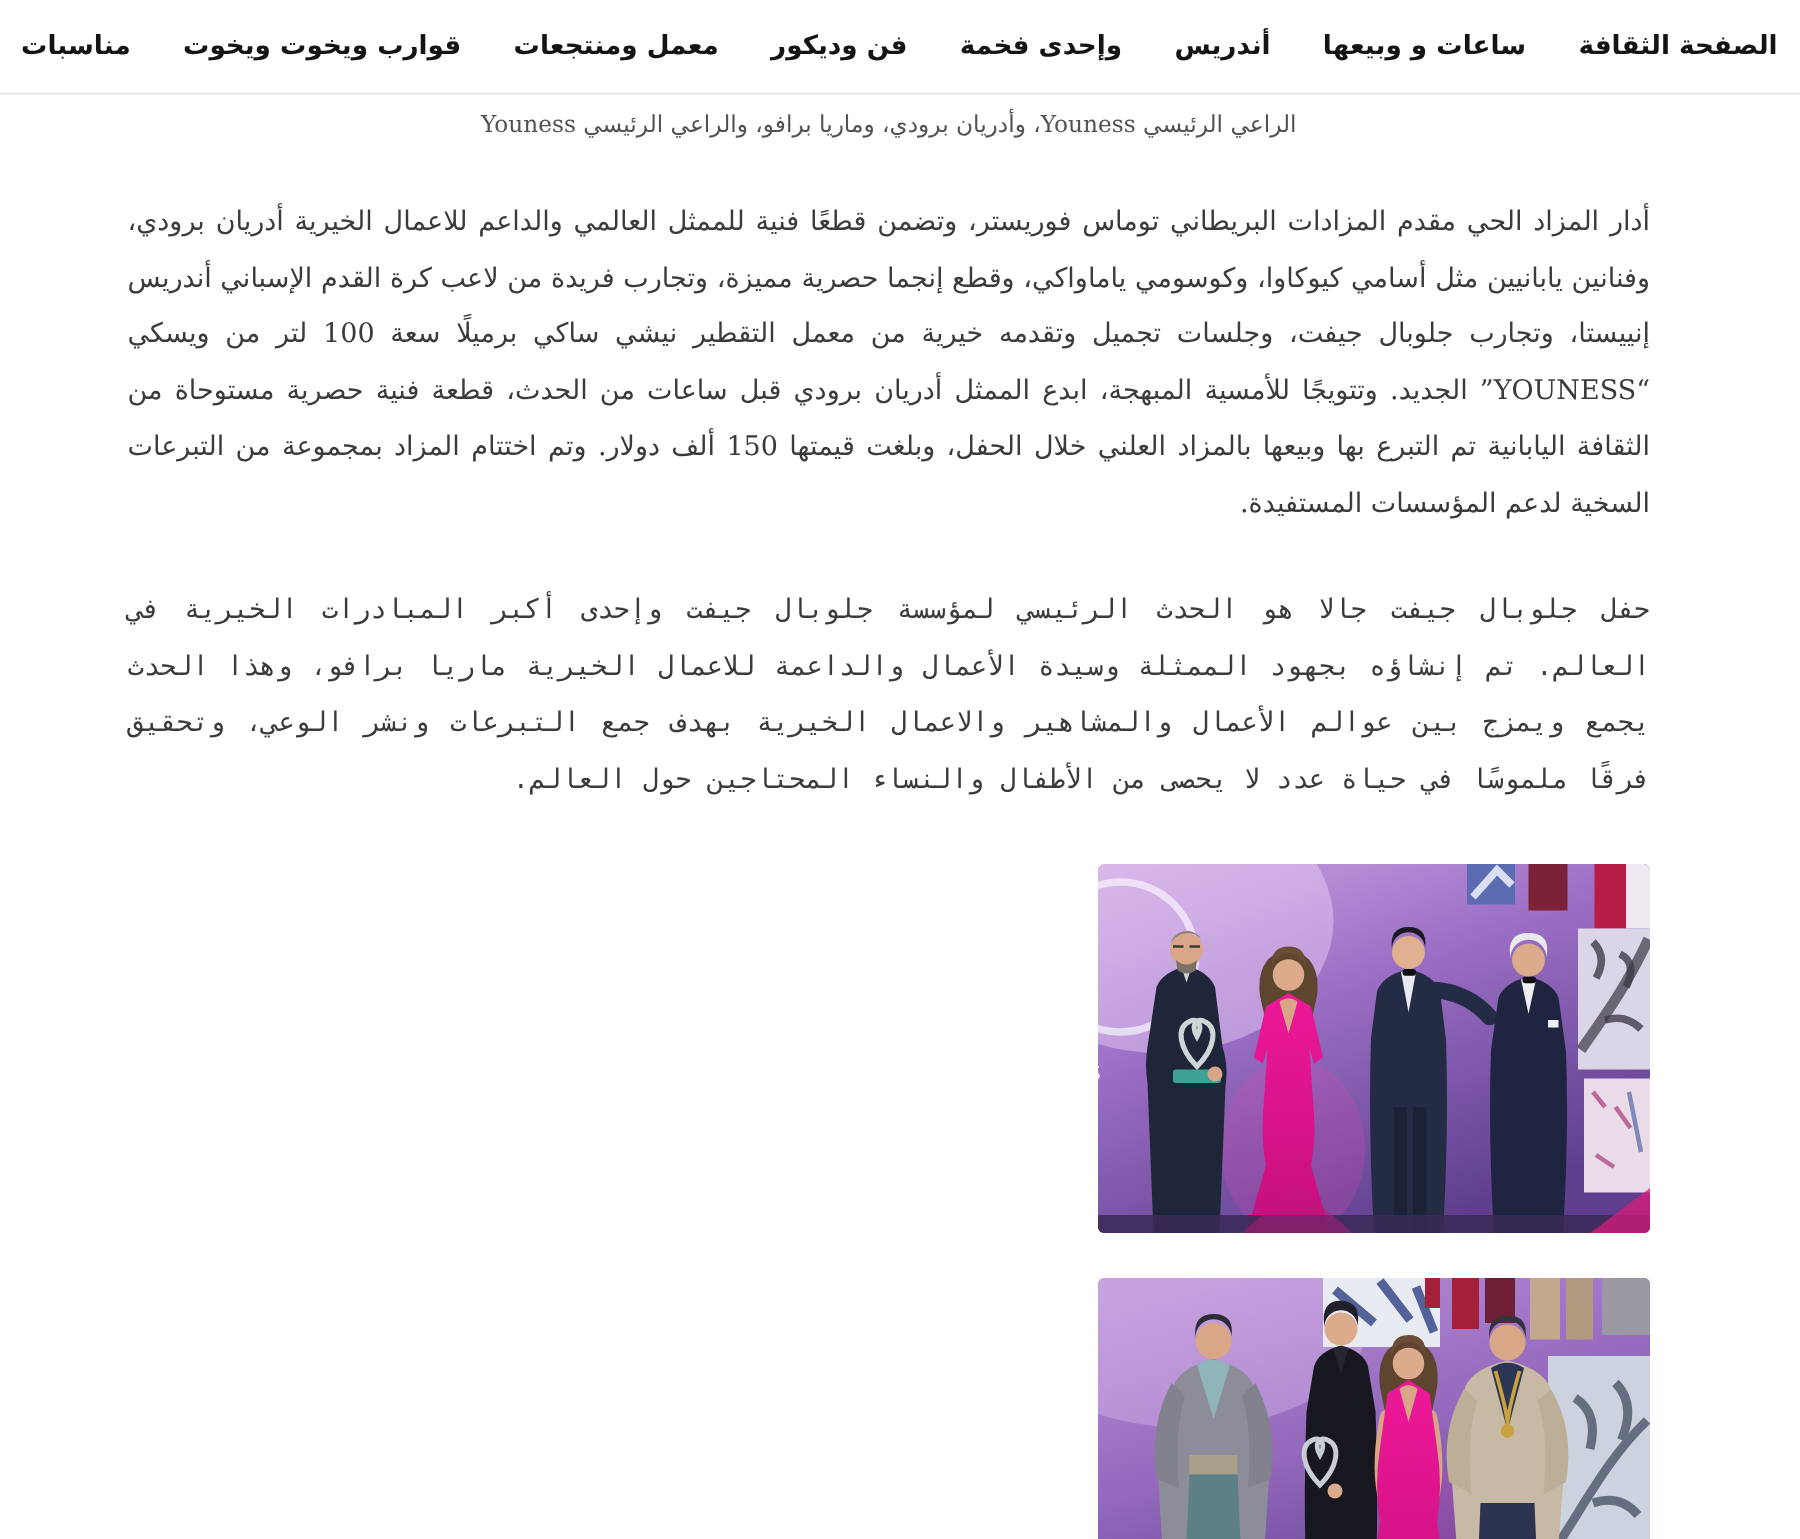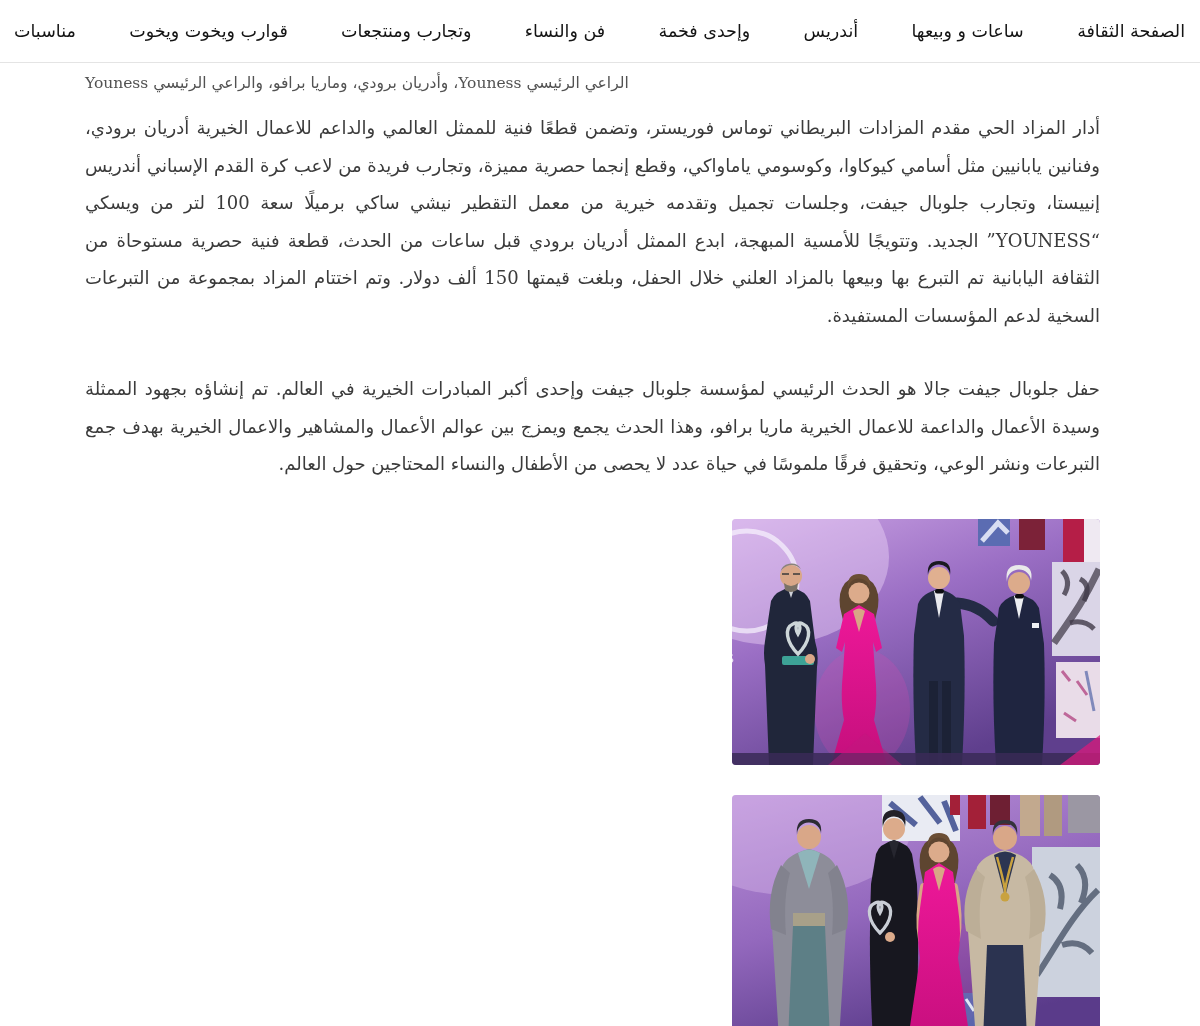--- a/index.html
+++ b/index.html
@@ -10,56 +10,56 @@
     direction:rtl;
   }
   
   .topnav {
     display:flex; justify-content:space-between; align-items:center;
     height:63px; padding:0 15px 0 14px;
     border-bottom:1px solid #e4e4e4;
     background:#ffffff;
   }
   .topnav a {
-    font-weight:400; font-size:17.5px; color:#141414;
+    font-weight:700; font-size:17.5px; color:#141414;
     text-decoration:none; white-space:nowrap; cursor:pointer;
   }
   
   .content { padding:0 100px 0 85px; }
   .caption {
     margin-top:8px;
     font-family:"DejaVu Serif","DejaVu Sans",serif;
     font-size:15.5px; line-height:24px; color:#525252;
-    text-align:left;
+    text-align:center;
   }
   .body-text p {
-    margin-top:14px;
+    margin-top:34px;
     font-family:"DejaVu Serif","DejaVu Sans",serif;
     font-size:18px; line-height:37.5px; color:#3b3b3b;
     text-align:justify;
   }
-  .body-text p + p { margin-top:36px; }
+  .body-text p + p { margin-top:36px;font-family:Liberation Mono, monospace; }
   
   figure.photo {
     display:block; width:368px; margin:36px 0 0 0;
     border-radius:4px; overflow:hidden; line-height:0;
   }
   figure.photo + figure.photo { margin-top:30px; }
   figure.photo svg { display:block; }
 </style>
 </head>
 <body>
 
 <nav class="topnav">
   <a>الصفحة الثقافة</a>
   <a>ساعات و وبيعها</a>
   <a>أندريس</a>
   <a>وإحدى فخمة</a>
-  <a>فن والنساء</a>
-  <a>وتجارب ومنتجعات</a>
+  <a>فن وديكور</a>
+  <a>معمل ومنتجعات</a>
   <a>قوارب ويخوت ويخوت</a>
   <a>مناسبات</a>
 </nav>
 
 <main class="content">
 
   <div class="caption">الراعي الرئيسي Youness، وأدريان برودي، وماريا برافو، والراعي الرئيسي Youness</div>
 
   <div class="body-text">
     <p>أدار المزاد الحي مقدم المزادات البريطاني توماس فوريستر، وتضمن قطعًا فنية للممثل العالمي والداعم للاعمال الخيرية أدريان برودي، وفنانين يابانيين مثل أسامي كيوكاوا، وكوسومي ياماواكي، وقطع إنجما حصرية مميزة، وتجارب فريدة من لاعب كرة القدم الإسباني أندريس إنييستا، وتجارب جلوبال جيفت، وجلسات تجميل وتقدمه خيرية من معمل التقطير نيشي ساكي برميلًا سعة 100 لتر من ويسكي “YOUNESS” الجديد. وتتويجًا للأمسية المبهجة، ابدع الممثل أدريان برودي قبل ساعات من الحدث، قطعة فنية حصرية مستوحاة من الثقافة اليابانية تم التبرع بها وبيعها بالمزاد العلني خلال الحفل، وبلغت قيمتها 150 ألف دولار. وتم اختتام المزاد بمجموعة من التبرعات السخية لدعم المؤسسات المستفيدة.</p>

